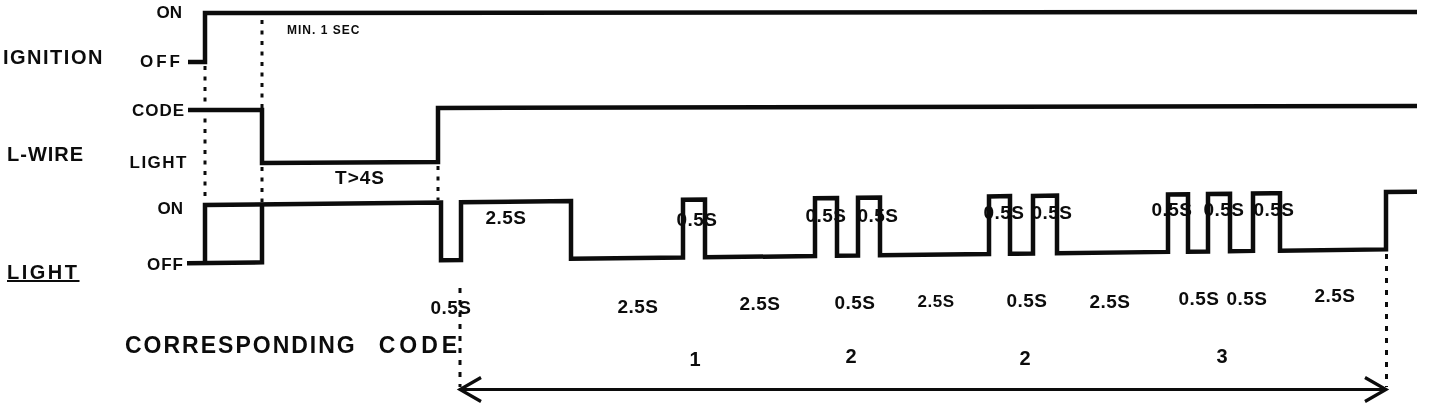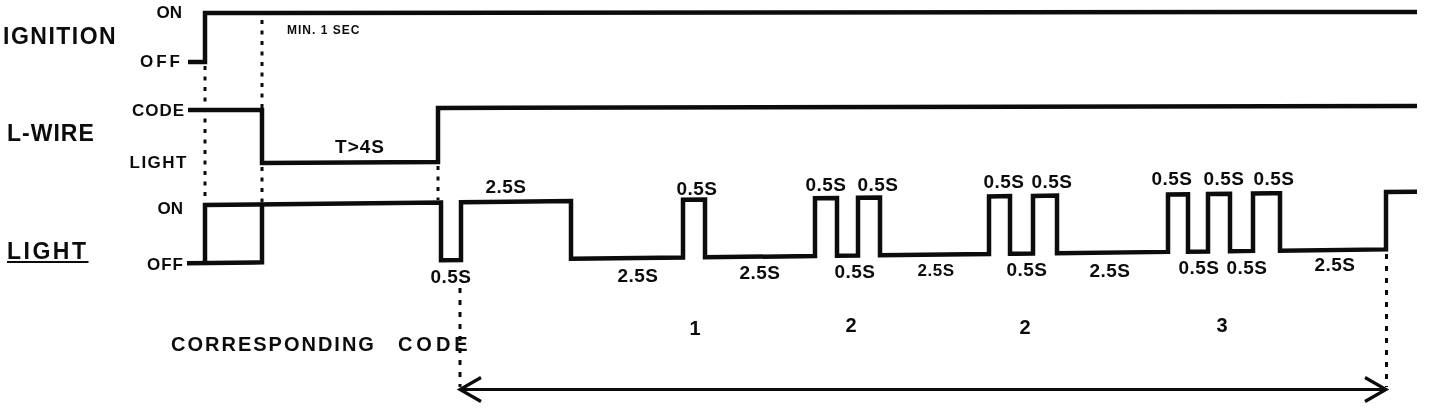--- a/index.html
+++ b/index.html
@@ -2,27 +2,27 @@
 <html><head>
 <meta charset="utf-8">
 <style>
   html,body{margin:0;padding:0;background:#fff;}
   .stage{
     position:relative;width:1440px;height:410px;background:#ffffff;
     font-family:"Liberation Sans",sans-serif;color:#0c0c0c;font-weight:bold;overflow:hidden;
   }
   .stage svg{position:absolute;left:0;top:0;}
   .lbl{position:absolute;line-height:1;white-space:nowrap;}
-  .ctr{transform:translateX(-50%);}
-  .row-lbl{font-size:23px;letter-spacing:1.5px;}
+  .ctr{transform:translateX(-50%);margin-top:31px;}
+  .row-lbl{font-size:20px;letter-spacing:1.5px;margin-top:22px;}
   .lvl{font-size:17px;text-align:center;}
   .dur{font-size:19px;letter-spacing:0.5px;text-align:right;}
   .codeN{font-size:20px;}
   .note{font-size:12px;letter-spacing:1px;}
-  .cc{font-size:20px;letter-spacing:2px;margin-left:46px;}
+  .cc{font-size:23px;letter-spacing:2px;}
   .cc .gap{margin-left:22px;letter-spacing:4px;}
   .loop{font-size:21px;}
 </style>
 </head>
 <body>
 
 <div class="stage">
 
   <svg width="1440" height="410" viewBox="0 0 1440 410">
 

